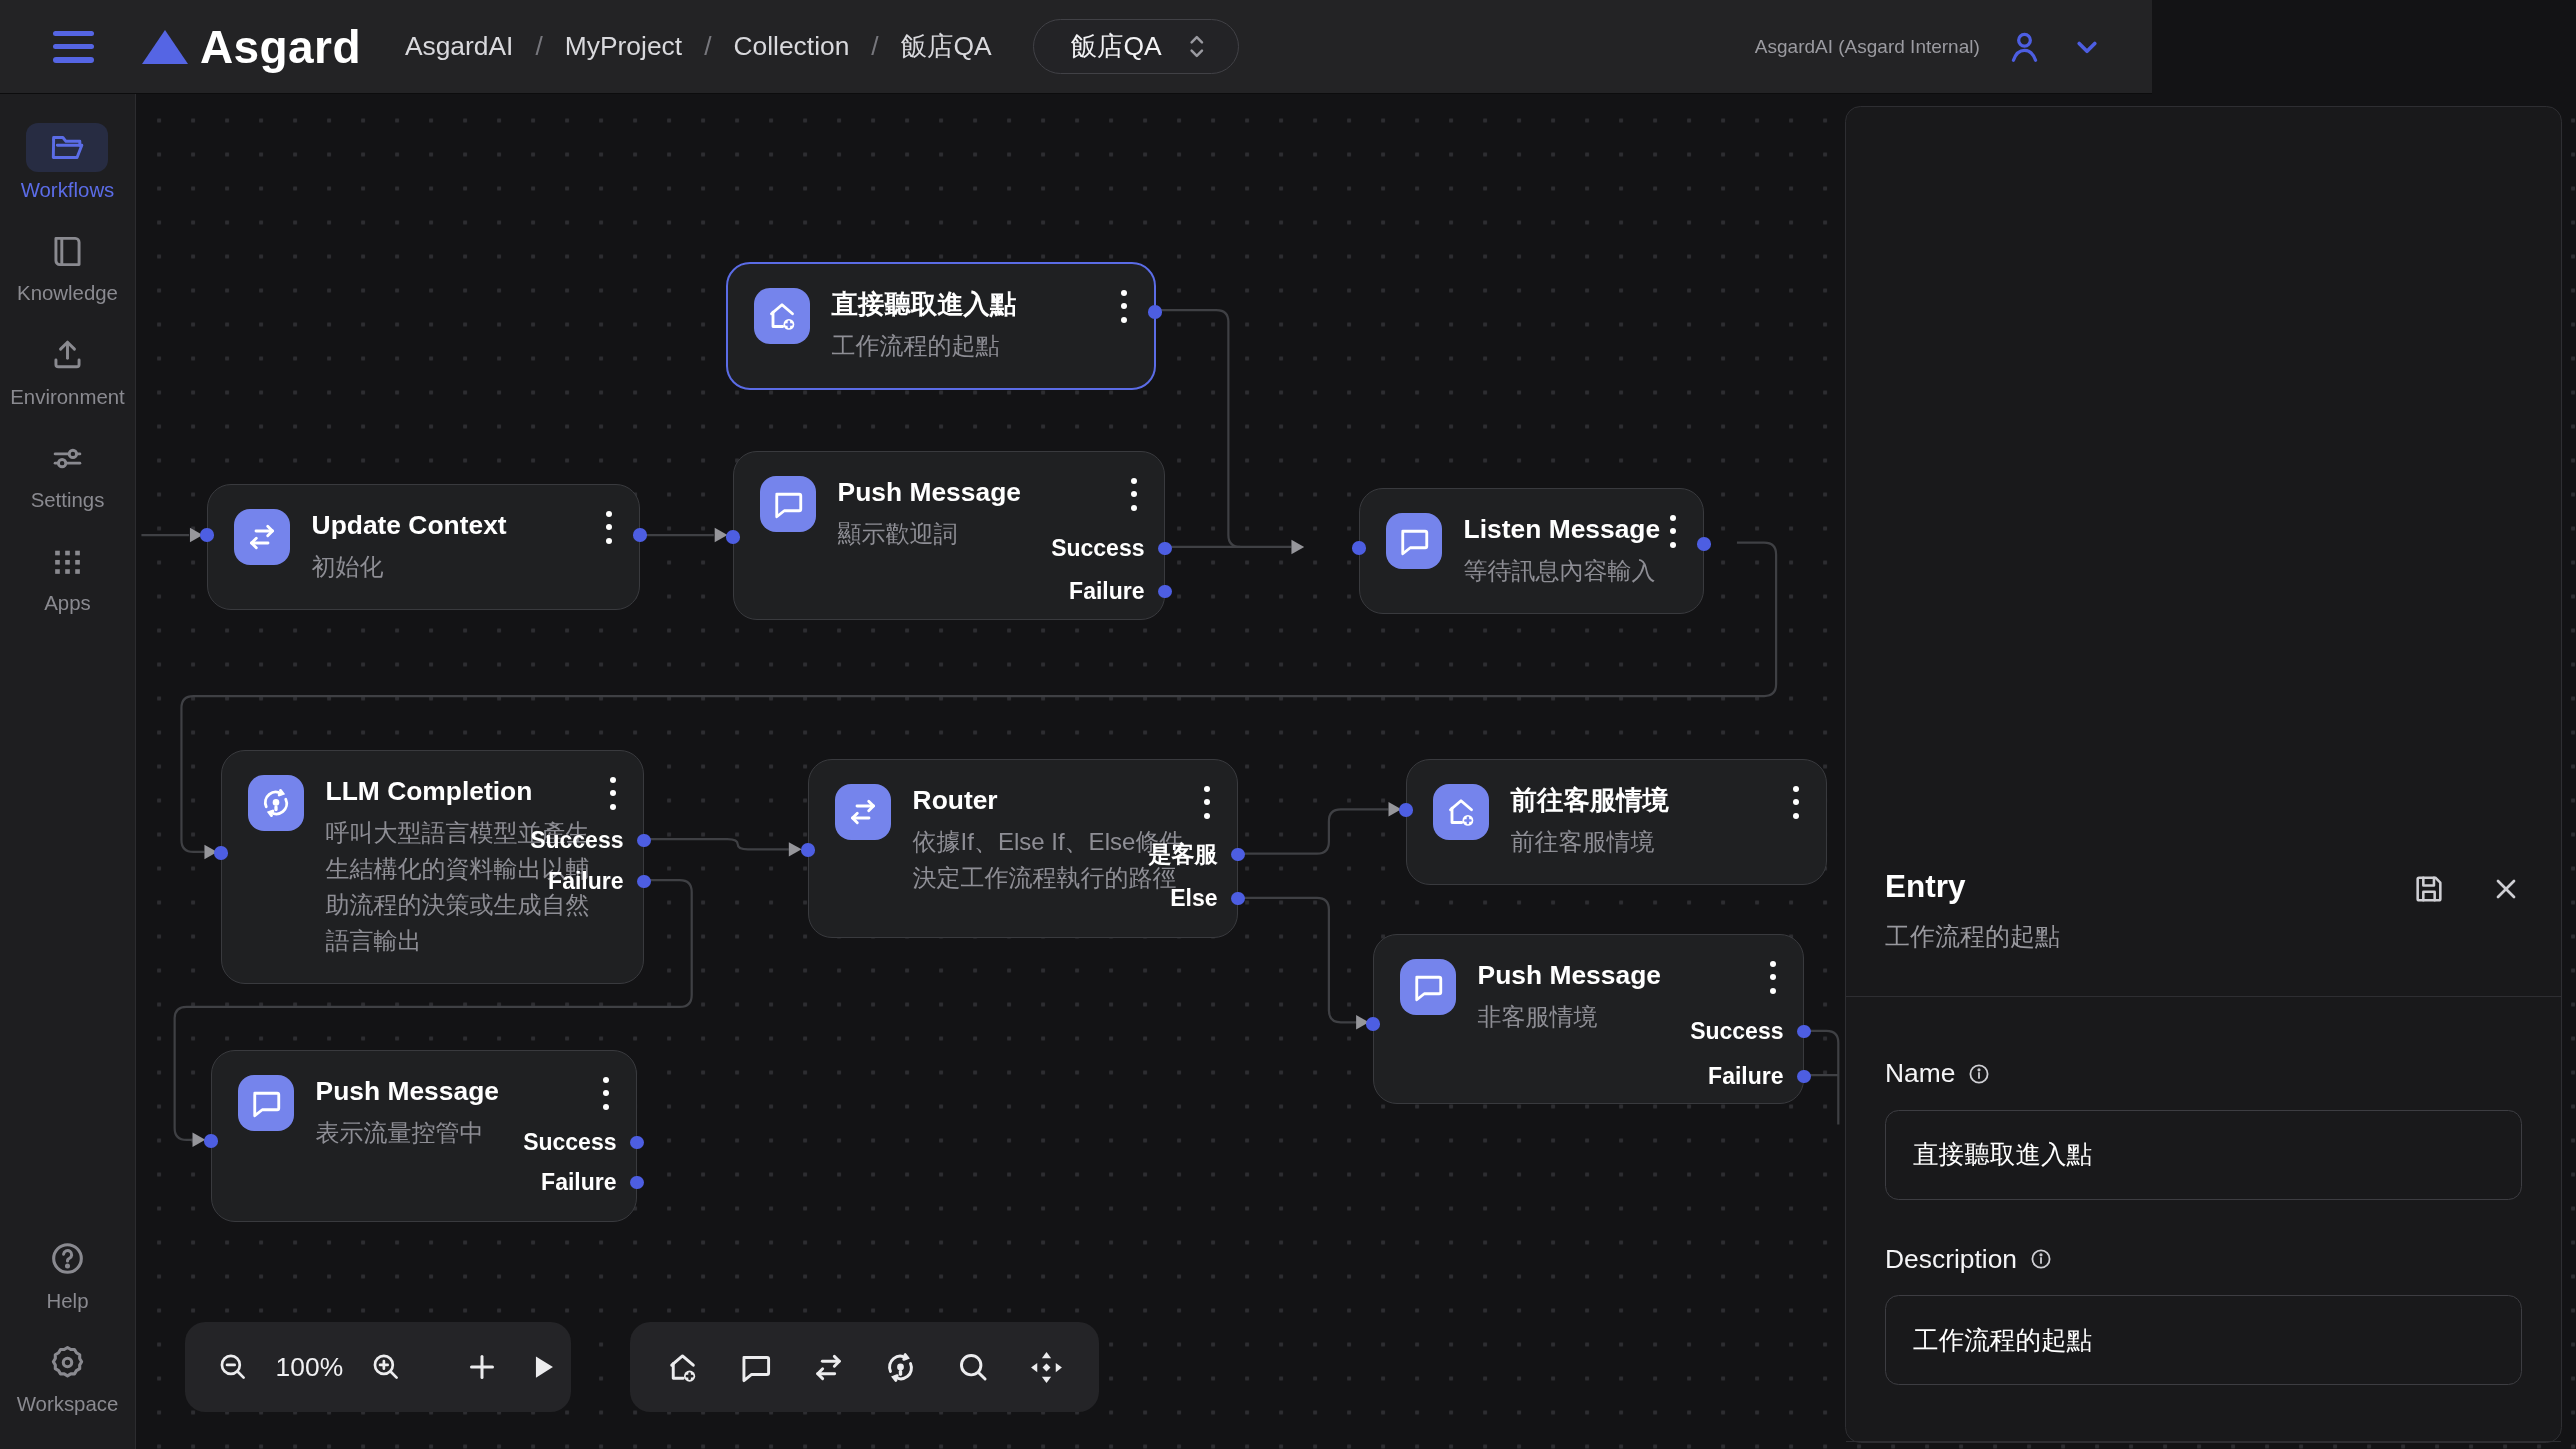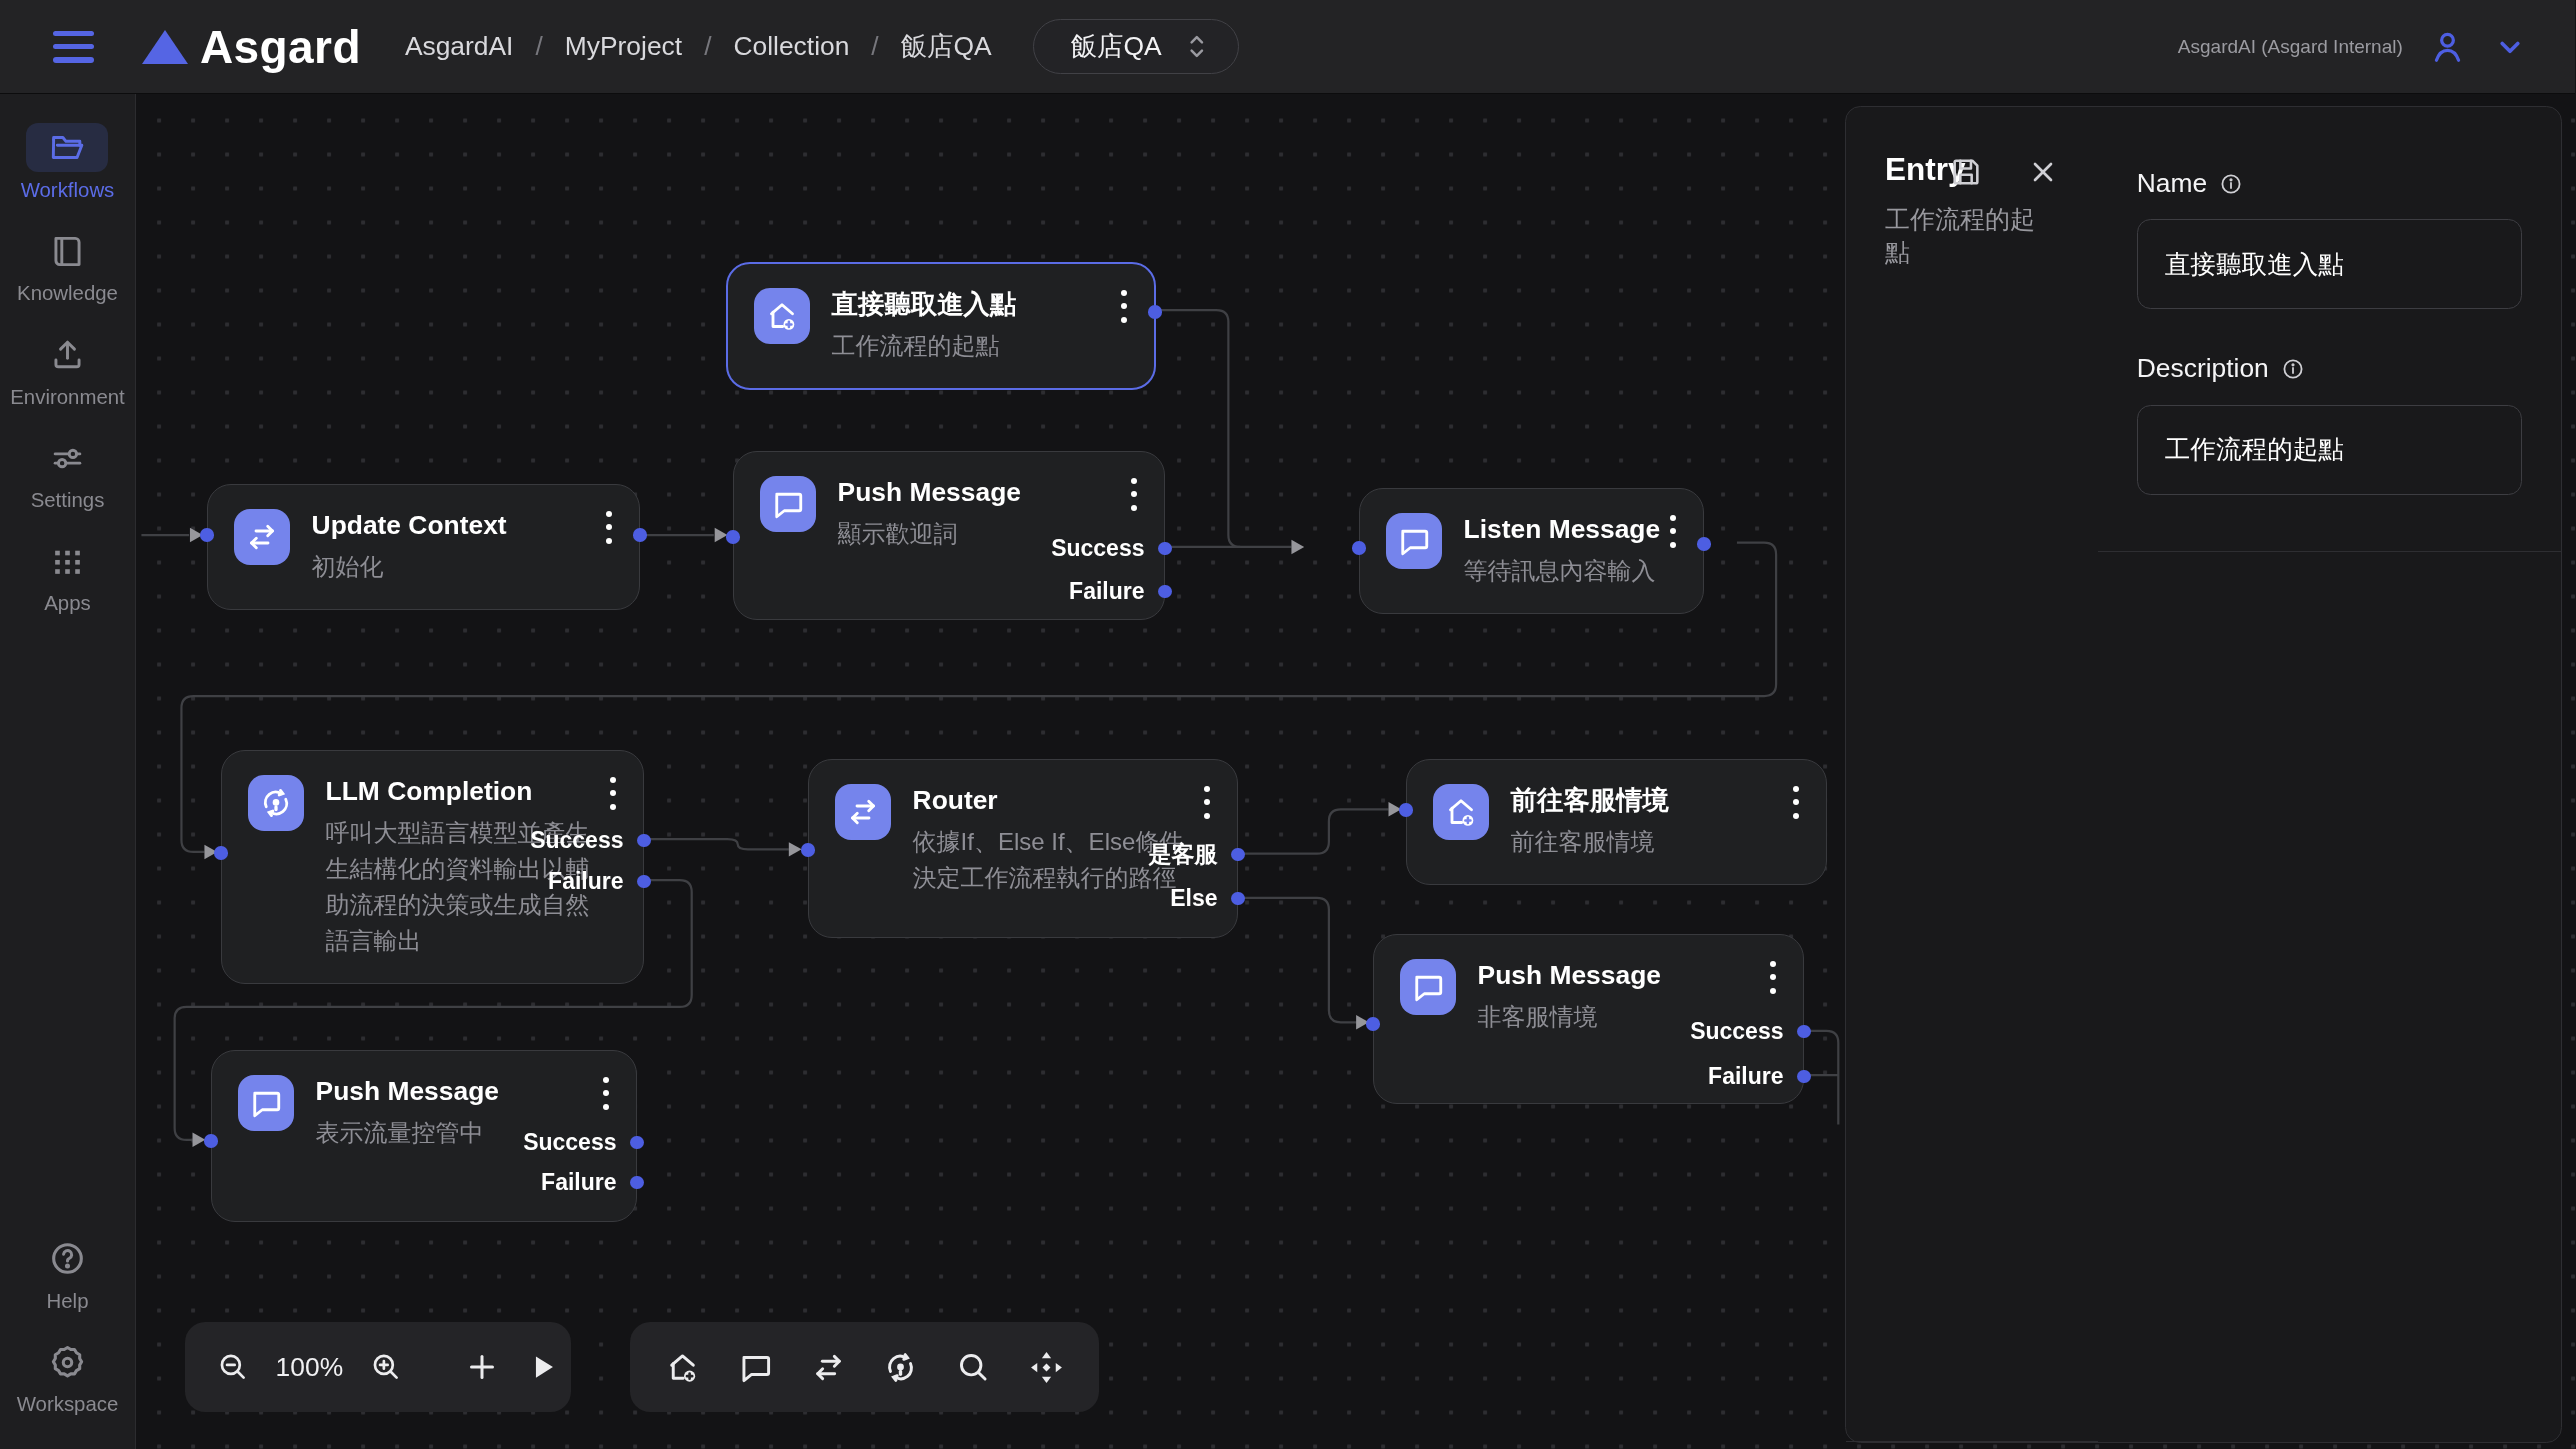--- a/index.html
+++ b/index.html
@@ -1,20 +1,20 @@
 <!DOCTYPE html>
 <html style="font-size:13.6px"><head>
 <meta charset="utf-8">
 <style>
   * { margin:0; padding:0; box-sizing:border-box; }
   html,body { width:2576px; height:1450px; background:#131315; font-family:"Liberation Sans","DejaVu Sans",sans-serif; overflow:hidden; }
   .app { position:relative; width:2576px; height:1450px; }
 
   
-  .topbar { position:absolute; left:0; top:0; width:2575px; height:94px; background:#232325; border-bottom:0.9px solid #0c0c0d; display:flex; align-items:center; z-index:20; }
+  .topbar { position:absolute; left:0; top:0; width:2152px; height:94px; background:#232325; border-bottom:0.9px solid #0c0c0d; display:flex; align-items:center; z-index:20; }
   .hamburger { margin-left:53px; width:41px; height:32px; display:flex; flex-direction:column; justify-content:space-between; cursor:pointer; }
   .hamburger span { display:block; height:5.1px; border-radius:3.4px; background:#5565e4; }
   .logo { display:flex; align-items:center; margin-left:48px; }
   .logo-tri { width:0; height:0; border-left:23px solid transparent; border-right:23px solid transparent; border-bottom:34px solid #5565e4; margin-right:12px; }
   .logo-text { color:#fff; font-size:46px; font-weight:600; letter-spacing:0.4px; }
   .crumbs { display:flex; align-items:center; margin-left:44px; gap:22px; }
   .crumb { color:#d9d9dd; font-size:26.4px; cursor:pointer; }
   .crumb-sep { color:#77777d; font-size:26.4px; }
   .wf-select { margin-left:41px; height:55px; padding:0 29px 0 37px; border:1.7px solid #414146; border-radius:29px; background:#232326; display:flex; align-items:center; gap:22px; cursor:pointer; }
   .wf-select .lbl { color:#f2f2f4; font-size:26.4px; }
@@ -56,21 +56,21 @@
 
   
   .toolbar { position:absolute; height:90px; background:#242427; border-radius:20.4px; display:flex; align-items:center; z-index:4; color:#e8e8ea; }
   .tb-zoom { left:185px; top:1322px; width:386px; padding:1px 31px; gap:25.6px; }
   .tb-zoom .zlevel { font-size:26.4px; color:#f0f0f2; }
   .tb-divider { width:1.7px; height:49px; background:#3c3c40; margin:0 5.1px; }
   .tb-tools { left:630px; top:1322px; width:469px; padding:0 34px; justify-content:space-between; }
   .tbtn { display:flex; align-items:center; justify-content:center; cursor:pointer; color:#ececee; }
 
   
-  .panel { position:absolute; left:1845px; top:106px; width:717px; height:1337px; background:#19191b; border:0.9px solid #2e2e32; border-radius:15.3px; z-index:30; display:flex; flex-direction:row;justify-content:flex-end; }
+  .panel { position:absolute; left:1845px; top:106px; width:717px; height:1337px; background:#19191b; border:0.9px solid #2e2e32; border-radius:15.3px; z-index:30; display:flex; flex-direction:column;justify-content:flex-end; }
   .panel-head { padding:44px 39px 43px; border-bottom:0.9px solid #2e2e32; position:relative; }
   .panel-title { color:#fff; font-size:31.5px; font-weight:700; }
   .panel-sub { color:#98989e; font-size:25px; margin-top:15.3px; }
   .panel-actions { position:absolute; top:48px; right:39px; display:flex; gap:44px; color:#cfcfd4; }
   .panel-body { padding:61px 39px 0; }
   .field-label { display:flex; align-items:center; gap:12px; color:#f4f4f6; font-size:26.4px; }
   .tinput { margin-top:20.4px; width:100%; height:90px; background:transparent; border:1.7px solid #3d3d42; border-radius:13.6px; color:#fff; font-size:25.6px; padding:0 27px; outline:none; font-family:inherit; }
   .field + .field { margin-top:44px; }
   .panel-divider { margin:56px -39px 0; border-top:0.9px solid #2e2e32; }
 

